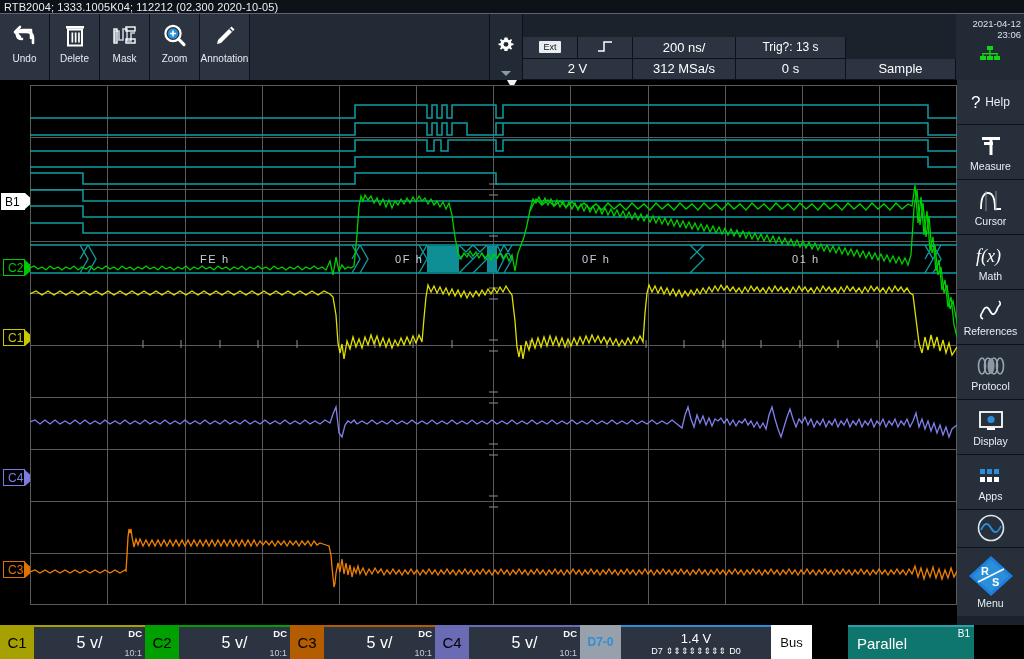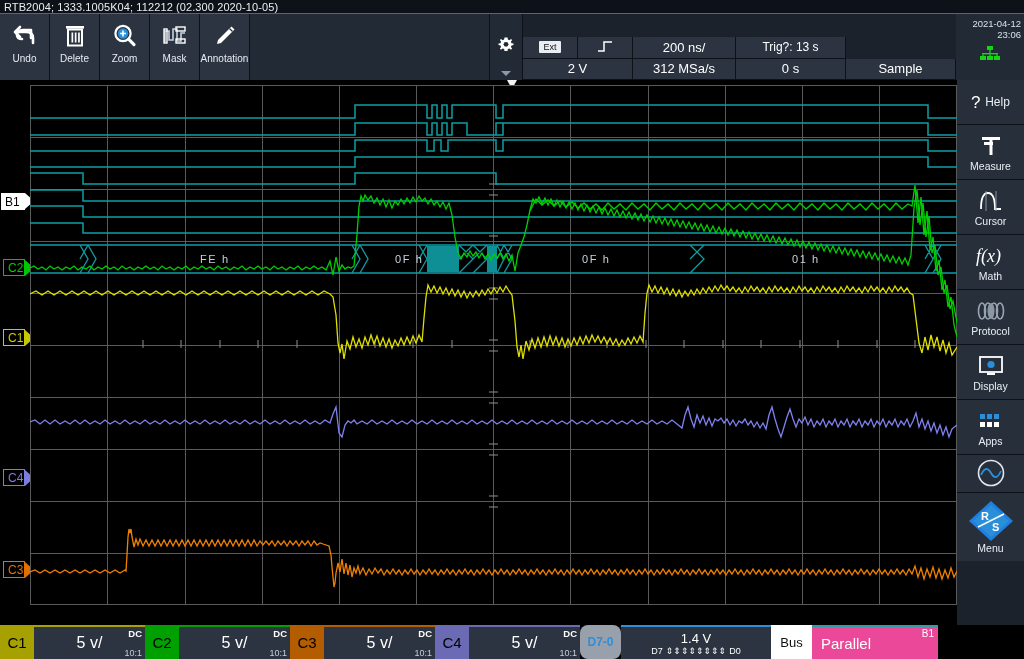--- a/index.html
+++ b/index.html
@@ -72,29 +72,29 @@
   
   #chanbar { position:absolute; left:0; bottom:0; width:1024px; height:34px; display:flex; background:#000; }
   .ch-tag { width:34px; display:flex; align-items:center; justify-content:center;
     font-size:15px; color:#000; cursor:pointer; }
   .ch-body { width:111px; background:#2b3440; position:relative; display:flex;
     align-items:center; justify-content:center; cursor:pointer; border-top:2px solid; }
   .ch-body .vdiv { font-size:16px; color:#fff; }
   .ch-body .cpl { position:absolute; right:3px; top:1px; font-size:9.5px; color:#fff; font-weight:bold; }
   .ch-body .atn { position:absolute; right:3px; bottom:1px; font-size:9px; color:#c6ced8; }
   #d70tag { width:41px; background:#98a0ab; color:#2e8fd8; font-size:12px; font-weight:bold;
-    display:flex; align-items:center; justify-content:center; cursor:pointer;border-radius:8px; }
+    display:flex; align-items:center; justify-content:center; cursor:pointer; }
   #d70body { width:150px; background:#2b3440; display:flex; flex-direction:column;
     align-items:center; justify-content:center; cursor:pointer; border-top:2px solid #2e8fd8;}
   #d70body .thv { font-size:13px; } 
   #d70body .dbits { font-size:9px; display:flex; align-items:center; gap:3px; }
   #bustag { width:41px; background:#fff; color:#111; font-size:13px; display:flex;
     align-items:center; justify-content:center; cursor:pointer; }
-  #busbody { width:126px; background:#ec4899; position:relative; display:flex; align-items:center;
-    padding-left:9px; cursor:pointer; border-top:2px solid #2f9ea6; }
+  #busbody { width:126px; background:#0f766e; position:relative; display:flex; align-items:center;
+    padding-left:9px; cursor:pointer; border-top:2px solid #2f9ea6;margin-left:36px; }
   #busbody .bname { font-size:15px; }
   #busbody .bid { position:absolute; right:4px; top:1px; font-size:10px; }
   #chanbar-pad { flex:1; background:#000; }
 
   
   #scope { position:absolute; left:0; top:80px; width:957px; height:545px; background:#000; }
   #plot { position:absolute; left:30px; top:5px; width:927px; height:520px; overflow:hidden; }
   #plot svg { display:block; }
 
   .ytick { position:absolute; font-size:10.5px; color:#d4dae1; left:33px; white-space:nowrap; }
@@ -137,40 +137,40 @@
             <rect x="8.5" y="9.5" width="1.7" height="10" fill="#fff"></rect>
             <rect x="11.8" y="9.5" width="1.7" height="10" fill="#fff"></rect>
             <rect x="15.1" y="9.5" width="1.7" height="10" fill="#fff"></rect>
           </svg>
       </div>
       <div class="tl">Delete</div>
     </div>
 
     <div class="tool">
       <div class="ti">
+        <svg width="26" height="24" viewBox="0 0 26 24">
+            <path d="M3 18 L3 7 L7 7 L7 16 L11 16 L11 5 L15 5 L15 17 L19 17 L19 9 L23 9" fill="none" stroke="#c9d3dd" stroke-width="1.6"></path>
+            <rect x="14" y="3" width="9" height="4" fill="none" stroke="#fff" stroke-width="1.4"></rect>
+            <rect x="14" y="15" width="9" height="4" fill="none" stroke="#fff" stroke-width="1.4"></rect>
+            <rect x="2" y="5" width="3" height="14" fill="none" stroke="#fff" stroke-width="1.4"></rect>
+          </svg>
+      </div>
+      <div class="tl">Mask</div>
+    </div>
+
+    <div class="tool">
+      <div class="ti">
         <svg width="26" height="26" viewBox="0 0 26 26">
             <circle cx="11" cy="10.5" r="7.6" fill="none" stroke="#fff" stroke-width="2.2"></circle>
             <circle cx="11" cy="10.5" r="5.2" fill="#2a8fd8"></circle>
             <path d="M10.2 7.6 L11.8 7.6 L11.8 9.7 L13.9 9.7 L13.9 11.3 L11.8 11.3 L11.8 13.4 L10.2 13.4 L10.2 11.3 L8.1 11.3 L8.1 9.7 L10.2 9.7 Z" fill="#fff"></path>
             <path d="M16.6 16.2 L22 21.6" stroke="#fff" stroke-width="3.2" stroke-linecap="round"></path>
           </svg>
       </div>
       <div class="tl">Zoom</div>
-    </div>
-
-    <div class="tool">
-      <div class="ti">
-        <svg width="26" height="24" viewBox="0 0 26 24">
-            <path d="M3 18 L3 7 L7 7 L7 16 L11 16 L11 5 L15 5 L15 17 L19 17 L19 9 L23 9" fill="none" stroke="#c9d3dd" stroke-width="1.6"></path>
-            <rect x="14" y="3" width="9" height="4" fill="none" stroke="#fff" stroke-width="1.4"></rect>
-            <rect x="14" y="15" width="9" height="4" fill="none" stroke="#fff" stroke-width="1.4"></rect>
-            <rect x="2" y="5" width="3" height="14" fill="none" stroke="#fff" stroke-width="1.4"></rect>
-          </svg>
-      </div>
-      <div class="tl">Mask</div>
     </div>
 
     <div class="tool">
       <div class="ti">
         <svg width="26" height="26" viewBox="0 0 26 26">
             <path d="M19.5 3.5 L22.5 6.5 L9 20 L5 21 L6 17 Z" fill="#fff"></path>
             <path d="M17.5 5.5 L20.5 8.5" stroke="#2b3440" stroke-width="1.2"></path>
           </svg>
       </div>
       <div class="tl">Annotation</div>
@@ -554,20 +554,30 @@
 
     <div class="smi">
       <span class="si">
         <svg width="34" height="22" viewBox="0 0 34 22">
             <text x="2" y="17" font-family="Liberation Serif, serif" font-size="18" font-style="italic" fill="#fff">f(x)</text>
           </svg>
       </span>
       <span class="sl">Math</span>
     </div>
 
+    <div class="smi">
+      <span class="si">
+        <svg width="28" height="24" viewBox="0 0 28 24">
+            <path d="M5 14 Q9 4 13 12 Q17 20 21 8" fill="none" stroke="#fff" stroke-width="1.8"></path>
+            <path d="M5 14 Q2 18 6 20" fill="none" stroke="#fff" stroke-width="1.6"></path>
+            <path d="M21 8 Q25 5 22 2" fill="none" stroke="#fff" stroke-width="1.6"></path>
+          </svg>
+      </span>
+      <span class="sl">References</span>
+    </div>
 
     <div class="smi">
       <span class="si">
         <svg width="32" height="22" viewBox="0 0 32 22">
             <g fill="none" stroke="#9aa4b0" stroke-width="1.6">
               <ellipse cx="7" cy="11" rx="3.5" ry="8"></ellipse>
               <ellipse cx="13" cy="11" rx="3.5" ry="8"></ellipse>
               <ellipse cx="19" cy="11" rx="3.5" ry="8"></ellipse>
               <ellipse cx="25" cy="11" rx="3.5" ry="8"></ellipse>
             </g>

